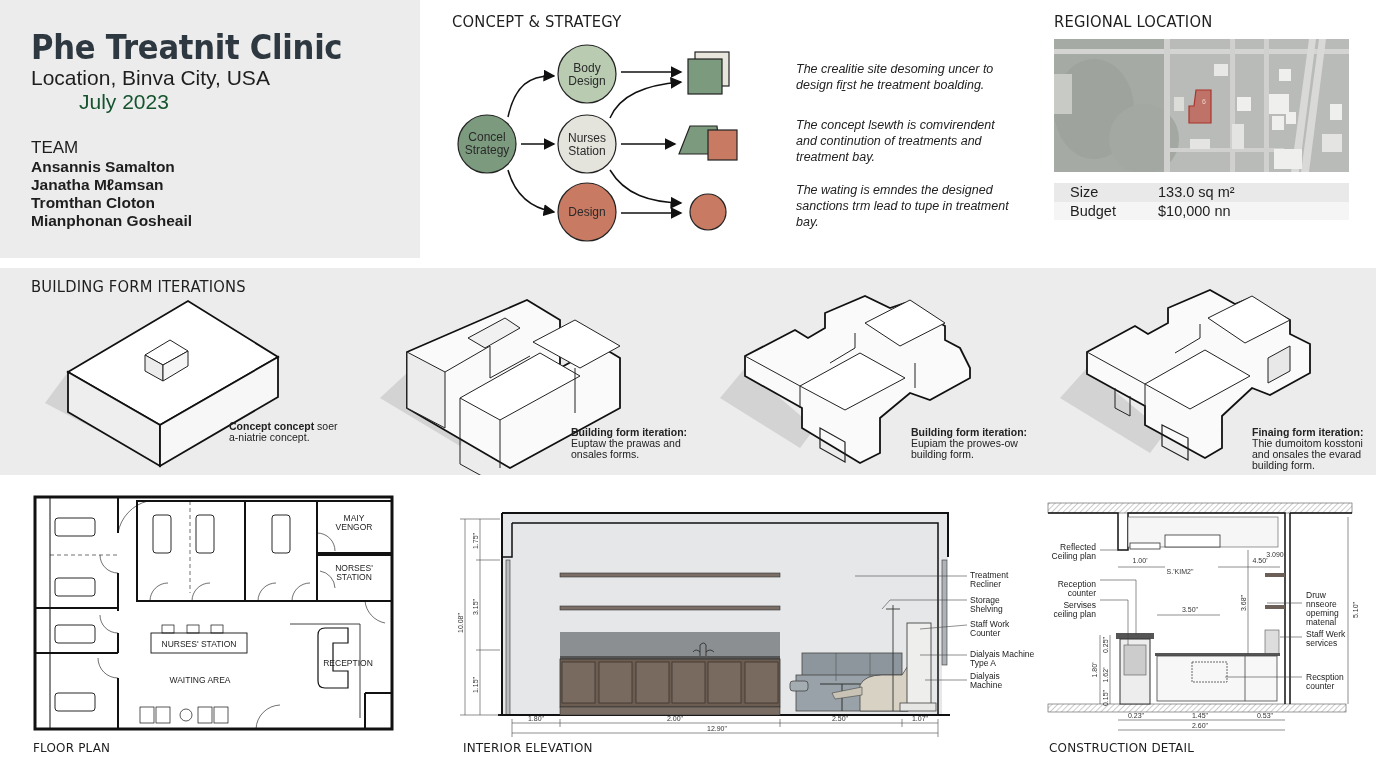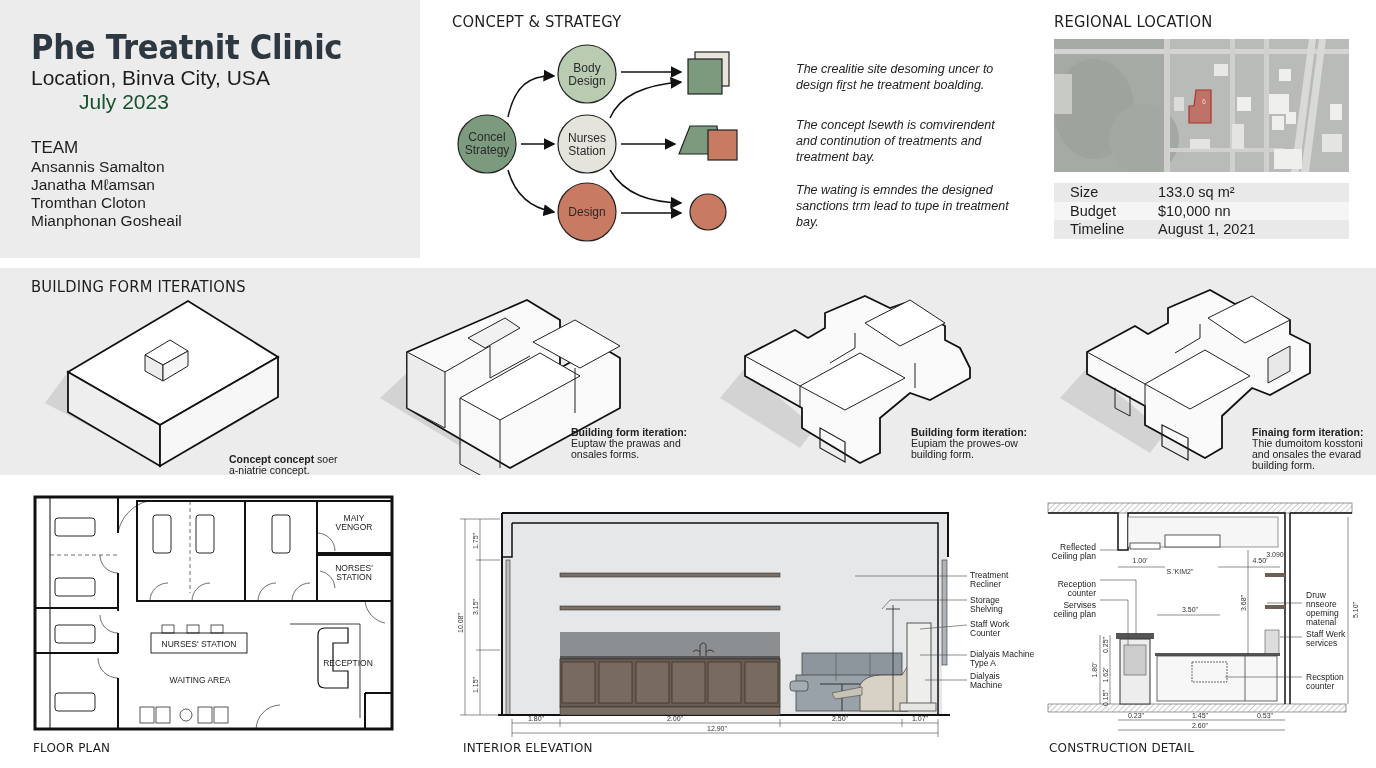--- a/index.html
+++ b/index.html
@@ -7,21 +7,21 @@
   body { font-family: "Liberation Sans", sans-serif; color: #222; position: relative; }
   .abs { position: absolute; }
   .sec-title { position: absolute; font-family: "DejaVu Sans", sans-serif; font-size: 16px; letter-spacing: 0.2px; color: #1e1e1e; font-weight: normal; transform: scaleX(0.92); transform-origin: left top; }
 
   
   #title-block { left: 0; top: 0; width: 420px; height: 258px; background: #ececec; }
   #project-title { left: 31px; top: 28px; font-family: "DejaVu Sans", sans-serif; font-weight: bold; font-size: 33px; color: #2e3840; letter-spacing: -0.3px; transform: scaleX(0.93); transform-origin: left top; white-space: nowrap; }
   #project-location { left: 31px; top: 66px; font-size: 21px; color: #1e1e1e; text-align: center; }
   #project-date { left: 31px; top: 90px; font-size: 21px; color: #14532d; margin-left: 48px; }
   #team-heading { left: 31px; top: 138px; font-size: 17px; color: #1e1e1e; }
-  .team-member { position: absolute; left: 31px; font-size: 15.5px; color: #1e1e1e; }
+  .team-member { position: absolute; left: 31px; font-size: 15.5px; color: #1e1e1e; font-weight: bold; }
 
   
   .concept-note { position: absolute; left: 796px; width: 220px; font-size: 12.5px; font-style: italic; line-height: 16px; color: #222; }
   .node-label { font-family: "Liberation Sans", sans-serif; font-size: 12px; fill: #2a2a2a; text-anchor: middle; }
 
   
   #site-table { left: 1054px; top: 183px; width: 295px; }
   .site-row { display: flex; height: 18.5px; align-items: center; font-size: 14.5px; color: #1e1e1e; }
   .site-row:nth-child(odd) { background: #e9e9e9; }
   .site-row:nth-child(even) { background: #f5f5f5; }
@@ -137,24 +137,20 @@
 </svg>
 <div id="site-table" class="abs">
   <div class="site-row">
       <span class="site-key">Size</span>
       <span class="site-val">133.0 sq m²</span>
     </div>
   <div class="site-row">
       <span class="site-key">Budget</span>
       <span class="site-val">$10,000 nn</span>
     </div>
-  <div class="site-row">
-      <span class="site-key">Timeline</span>
-      <span class="site-val">August 1, 2021</span>
-    </div>
 </div>
 
 <div id="iterations-band" class="abs"></div>
 <div class="sec-title" style="left:31px; top:277px">BUILDING FORM ITERATIONS</div>
 
 <svg class="abs" style="left:0; top:268px" width="1376" height="207">
   <defs>
     <linearGradient id="shadowG" x1="0" y1="0" x2="1" y2="0">
       <stop offset="0" stop-color="#c9c9c9"></stop>
         <stop offset="1" stop-color="#e4e4e4"></stop>
@@ -201,21 +197,21 @@
     <path d="M1087,84 L1145,116 L1145,138" fill="none" stroke="#222" stroke-width="1"></path>
     <path d="M1145,116 L1205,82 L1250,108 L1190,141 z" fill="#fff" stroke="#222" stroke-width="1"></path>
     <path d="M1162,157 L1162,178 L1188,192 L1188,170 z" fill="none" stroke="#222" stroke-width="1.2"></path>
     <path d="M1208,50 L1252,28 L1290,52 L1245,75 z" fill="#fff" stroke="#222" stroke-width="1"></path>
     <path d="M1268,90 L1268,115 L1290,103 L1290,78 z" fill="#e8e8e8" stroke="#222" stroke-width="1"></path>
     <path d="M1115,120 L1115,140 L1130,148 L1130,128" fill="none" stroke="#222" stroke-width="1"></path>
     <path d="M1175,85 L1200,70 L1200,56" fill="none" stroke="#222" stroke-width="1"></path>
   </g>
 </svg>
 
-<div class="iter-caption" style="left:229px; top:454px">
+<div class="iter-caption" style="left:229px; top:421px">
   <b>Concept concept</b><span> soer</span><br>
   <span>a-niatrie concept.</span>
 </div>
 <div class="iter-caption" style="left:571px; top:427px">
   <b>Building form iteration:</b><br>
   <span>Euptaw the prawas and</span><br>
   <span>onsales forms.</span>
 </div>
 <div class="iter-caption" style="left:911px; top:427px">
   <b>Building form iteration:</b><br>

